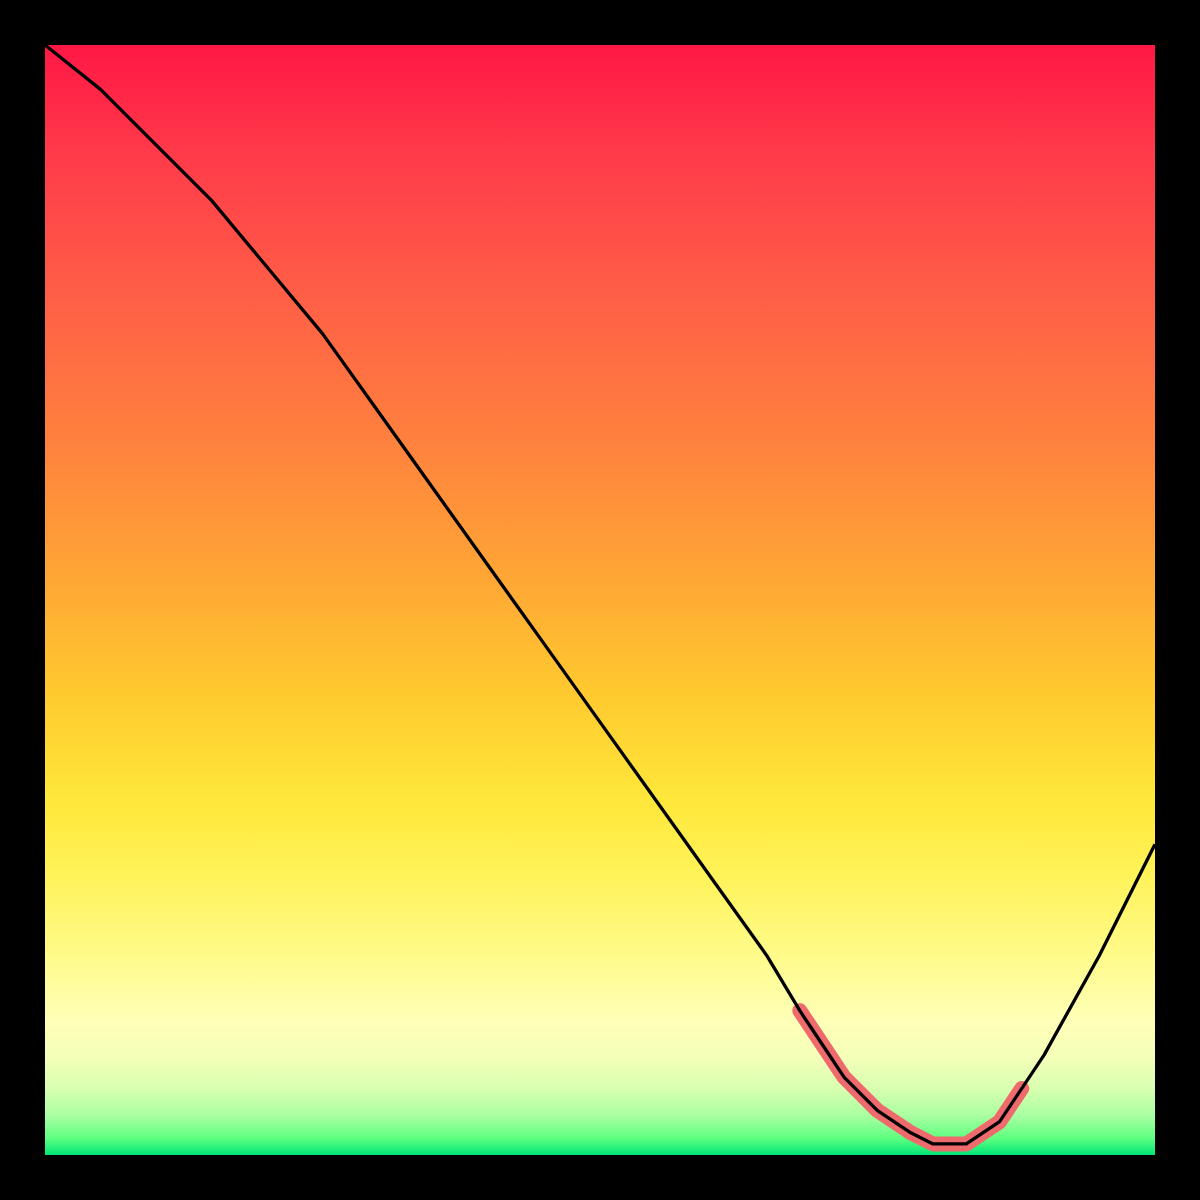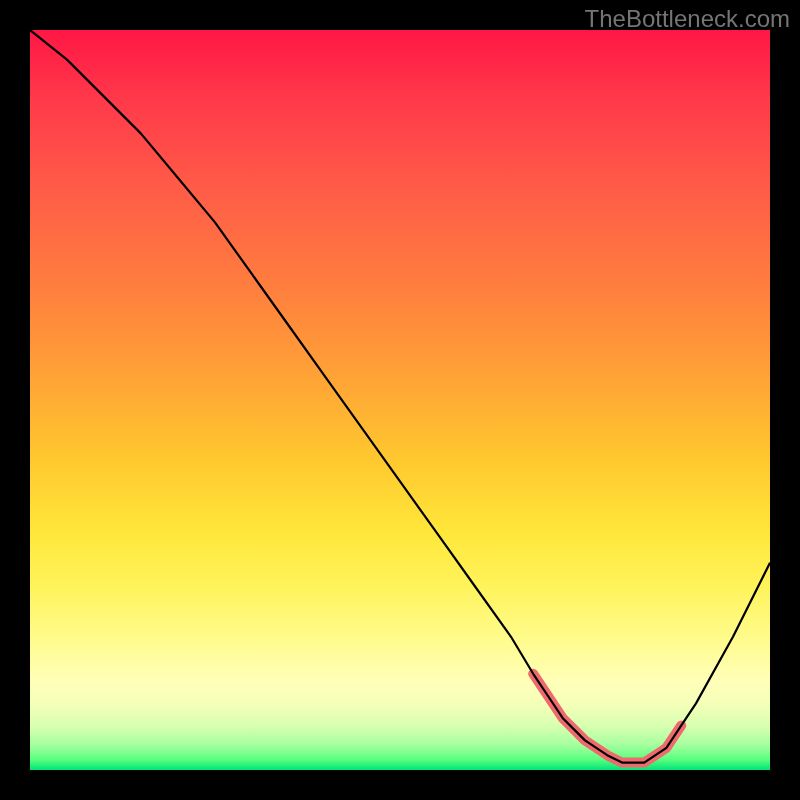--- a/index.html
+++ b/index.html
@@ -23,21 +23,20 @@
     #5eff80 98.5%,
     #00e676 100%)}
   svg.curve{position:absolute;inset:0}
   .curve path.main{stroke:#000;stroke-width:2.2;fill:none;stroke-linejoin:round}
   .curve path.pink{stroke:#ef6a6c;stroke-width:10;fill:none;stroke-linecap:round;stroke-linejoin:round}
 </style>
 </head>
 <body>
 
 <div class="wrap">
-  <div class="watermark">TheBottleneck.com</div>
   <div class="plot">
     <div class="grad"></div>
     <svg class="curve" viewBox="0 0 740 740" preserveAspectRatio="none">
       <path class="pink" d="M503.2 643.8 L518.0 666.0 L532.8 688.2 L555.0 710.4 L577.2 725.2 L592.0 732.6 L614.2 732.6 L636.4 717.8 L651.2 695.6"></path>
       <path class="main" d="M0.0 0.0 L37.0 29.6 L74.0 66.6 L111.0 103.6 L148.0 148.0 L185.0 192.4 L222.0 244.2 L259.0 296.0 L296.0 347.8 L333.0 399.6 L370.0 451.4 L407.0 503.2 L444.0 555.0 L481.0 606.8 L503.2 643.8 L518.0 666.0 L532.8 688.2 L555.0 710.4 L577.2 725.2 L592.0 732.6 L614.2 732.6 L636.4 717.8 L666.0 673.4 L703.0 606.8 L740.0 532.8"></path>
     </svg>
   </div>
 </div>
 
 </body></html>

